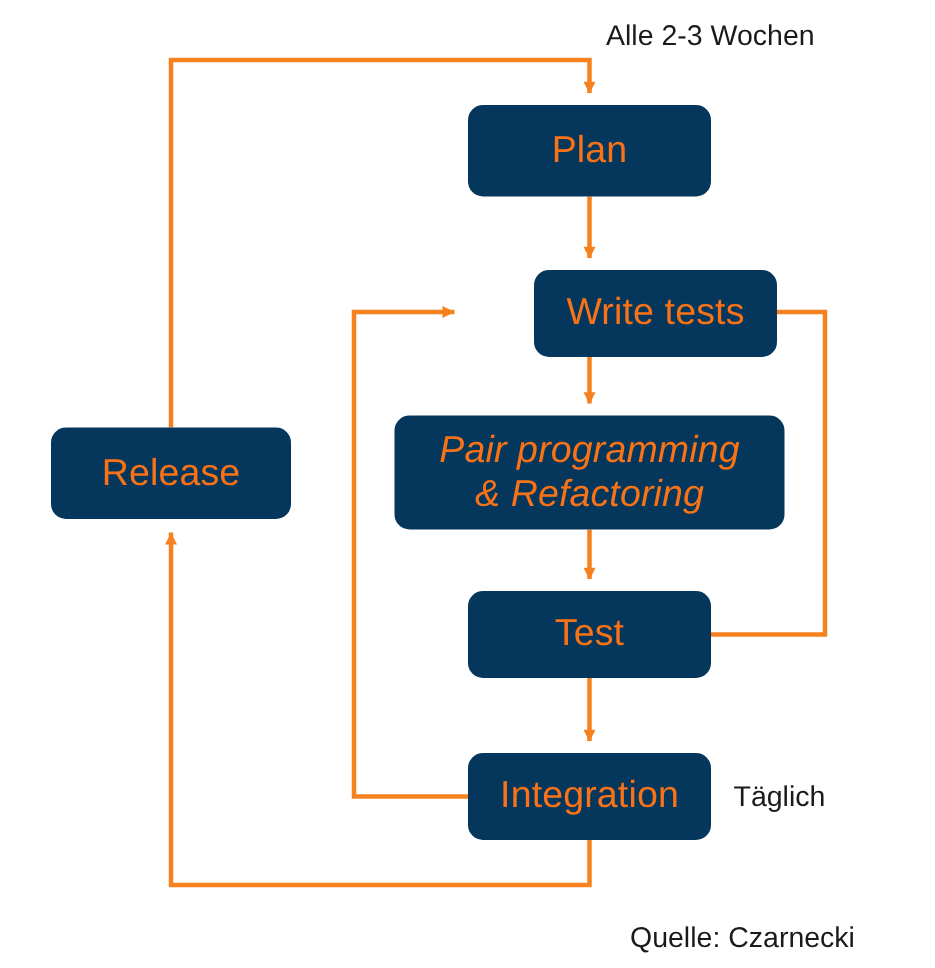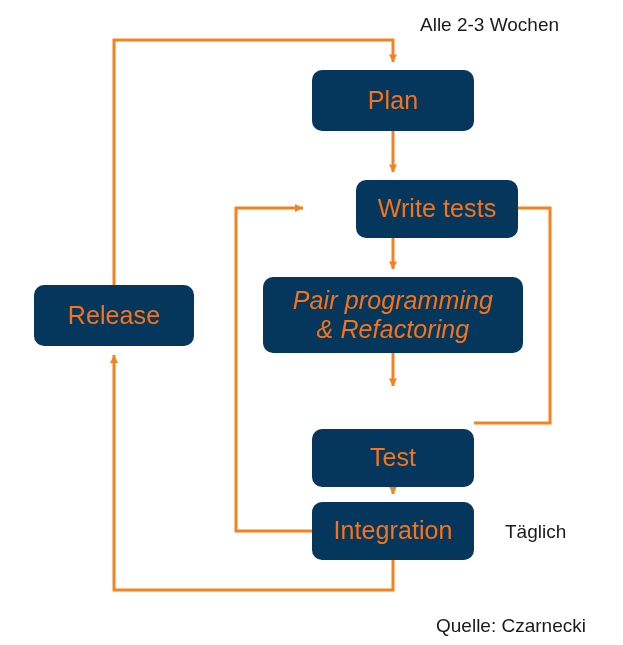--- a/index.html
+++ b/index.html
@@ -43,28 +43,27 @@
     display: block;
     white-space: pre-line;
   }
   .caption {
     position: absolute;
     color: #1a1a1a;
     font-family: "Liberation Sans", sans-serif;
     font-size: 19px;
     white-space: nowrap;
     z-index: 4;
-    margin-left: 16px;
   }
 
   
   #node-plan        { left: 312px; top: 70px;  width: 162px; height: 61px; font-size: 25px; }
   #node-write-tests { left: 312px; top: 180px; width: 162px; height: 58px; font-size: 25px; margin-left: 44px; }
   #node-pair        { left: 263px; top: 277px; width: 260px; height: 76px; font-size: 25px; font-style: italic; }
-  #node-test        { left: 312px; top: 394px; width: 162px; height: 58px; font-size: 25px; margin-top: 35px; }
+  #node-test        { left: 312px; top: 394px; width: 162px; height: 58px; font-size: 25px; }
   #node-integration { left: 312px; top: 502px; width: 162px; height: 58px; font-size: 25px; }
   #node-release     { left: 34px;  top: 285px; width: 160px; height: 61px; font-size: 25px; }
 
   
   #caption-cadence { left: 404px; top: 14px;  }
   #caption-daily   { left: 489px; top: 521px; }
   #caption-source  { left: 420px; top: 615px; }
 </style>
 </head>
 <body>

